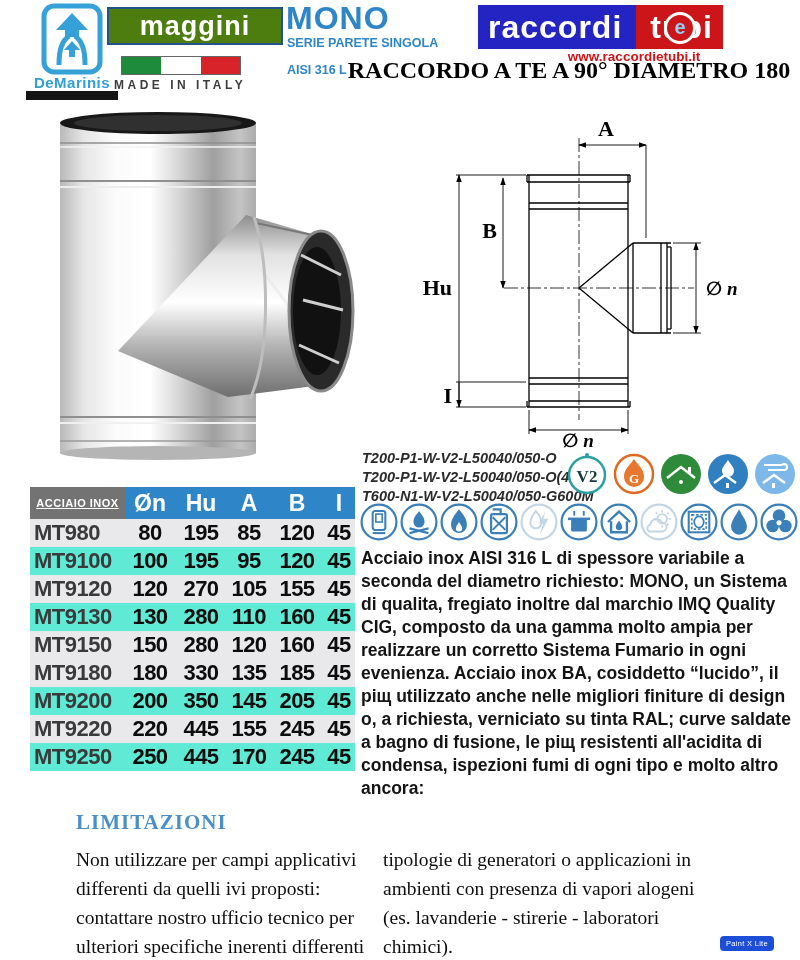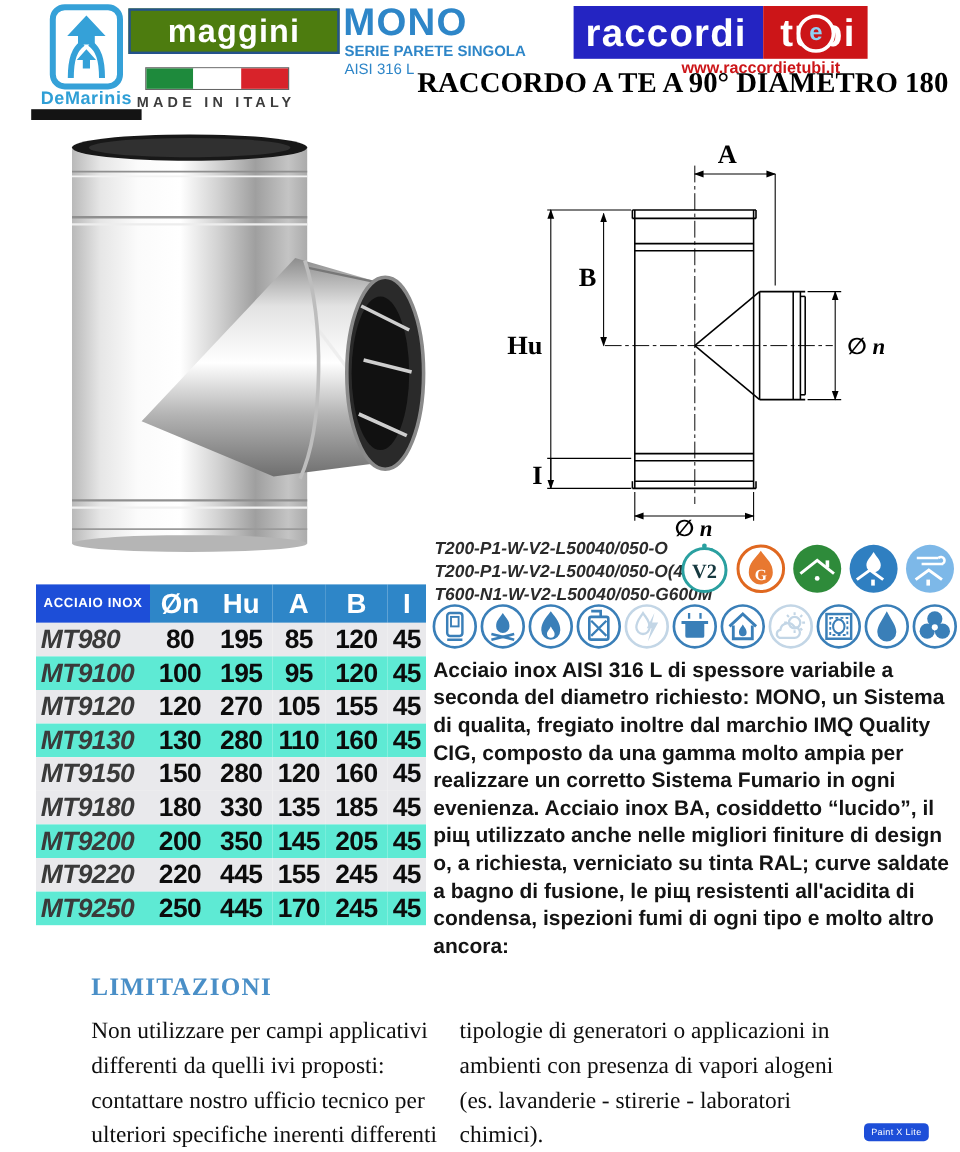--- a/index.html
+++ b/index.html
@@ -13,21 +13,21 @@
   .demarinis-bar{position:absolute;left:26px;top:91px;width:92px;height:9px;background:#141414;}
   .maggini-box{position:absolute;left:107px;top:7px;width:172px;height:34px;background:#4d7c0f;
     border:2px solid #24538c;display:flex;align-items:center;justify-content:center;
     color:#fff;font-weight:bold;font-size:27px;letter-spacing:1px;}
   .flag{position:absolute;left:121px;top:56px;width:118px;height:17px;border:1px solid #666;display:flex;}
   .flag div{flex:1;}
   .made-italy{position:absolute;left:114px;top:78px;font-size:12px;font-weight:bold;
     color:#3d3d3d;letter-spacing:3.5px;}
   .mono{position:absolute;left:286px;top:0px;color:#2e86c8;font-weight:800;font-size:32px;letter-spacing:1px;}
   .mono-sub1{position:absolute;left:287px;top:36px;color:#2e86c8;font-weight:bold;font-size:12.5px;}
-  .mono-sub2{position:absolute;left:287px;top:51px;color:#2e86c8;font-weight:normal;font-size:12.5px;}
+  .mono-sub2{position:absolute;left:287px;top:63px;color:#2e86c8;font-weight:bold;font-size:12.5px;}
   .retailer{position:absolute;left:478px;top:5px;height:44px;display:flex;}
   .r-blue{background:#2424c2;color:#fff;font-weight:bold;font-size:32px;line-height:44px;
     padding:0 14px 0 10px;letter-spacing:1px;}
   .r-red{background:#cc1518;color:#fff;font-weight:bold;font-size:32px;line-height:44px;
     padding:0 10px 0 14px;letter-spacing:1px;}
   .r-circle{position:absolute;left:186px;top:7px;width:26px;height:26px;border-radius:50%;
     background:#cc1518;border:3px solid #fff;color:#8fd0f5;font-size:20px;font-weight:bold;
     text-align:center;line-height:25px;z-index:2;}
   .website{position:absolute;left:478px;top:49px;width:312px;text-align:center;
     color:#cc1518;font-weight:bold;font-size:13.5px;}
@@ -46,25 +46,25 @@
   .cert-row{position:absolute;left:564px;top:451px;display:flex;gap:1px;}
   .cert-row .badge{width:46px;height:46px;}
   .app-row{position:absolute;left:360px;top:503px;display:flex;gap:2px;}
   .app-row .app-ic{width:38px;height:38px;}
 
   
   .spec-table{position:absolute;left:30px;top:487px;}
   table{border-collapse:collapse;table-layout:fixed;width:325px;}
   th,td{padding:0;margin:0;}
   thead th{height:32px;background:#2e86c8;color:#fff;font-weight:bold;font-size:23px;text-align:center;}
-  thead th.corner{background:#1d4ed8;font-size:11px;letter-spacing:.5px;}
+  thead th.corner{background:#737373;font-size:11px;letter-spacing:.5px;text-decoration:underline;}
   tbody tr{height:28px;background:#5eead4;}
   tbody tr:nth-child(1),tbody tr:nth-child(3),tbody tr:nth-child(5),
   tbody tr:nth-child(6),tbody tr:nth-child(8),tbody tr:nth-child(10){background:#e9e9ec;}
-  tbody th{text-align:left;padding-left:4px;color:#3a3a3a;font-weight:bold;font-size:22px;letter-spacing:-.5px;font-style:italic;}
+  tbody th{text-align:left;padding-left:4px;color:#3a3a3a;font-weight:bold;font-size:22px;letter-spacing:-.5px;}
   tbody td{text-align:center;color:#0c0c0c;font-weight:bold;font-size:22px;letter-spacing:-.5px;margin-top:20px;}
 
   
   .desc{position:absolute;left:361px;top:547px;width:437px;font-weight:bold;
     font-size:17.5px;line-height:23px;color:#141414;}
 
   
   .limit-head{position:absolute;left:76px;top:810px;font-family:"Liberation Serif",serif;
     font-weight:bold;font-size:21px;color:#4a8fc7;letter-spacing:1px;}
   .limit-col1{position:absolute;left:76px;top:845px;width:302px;

